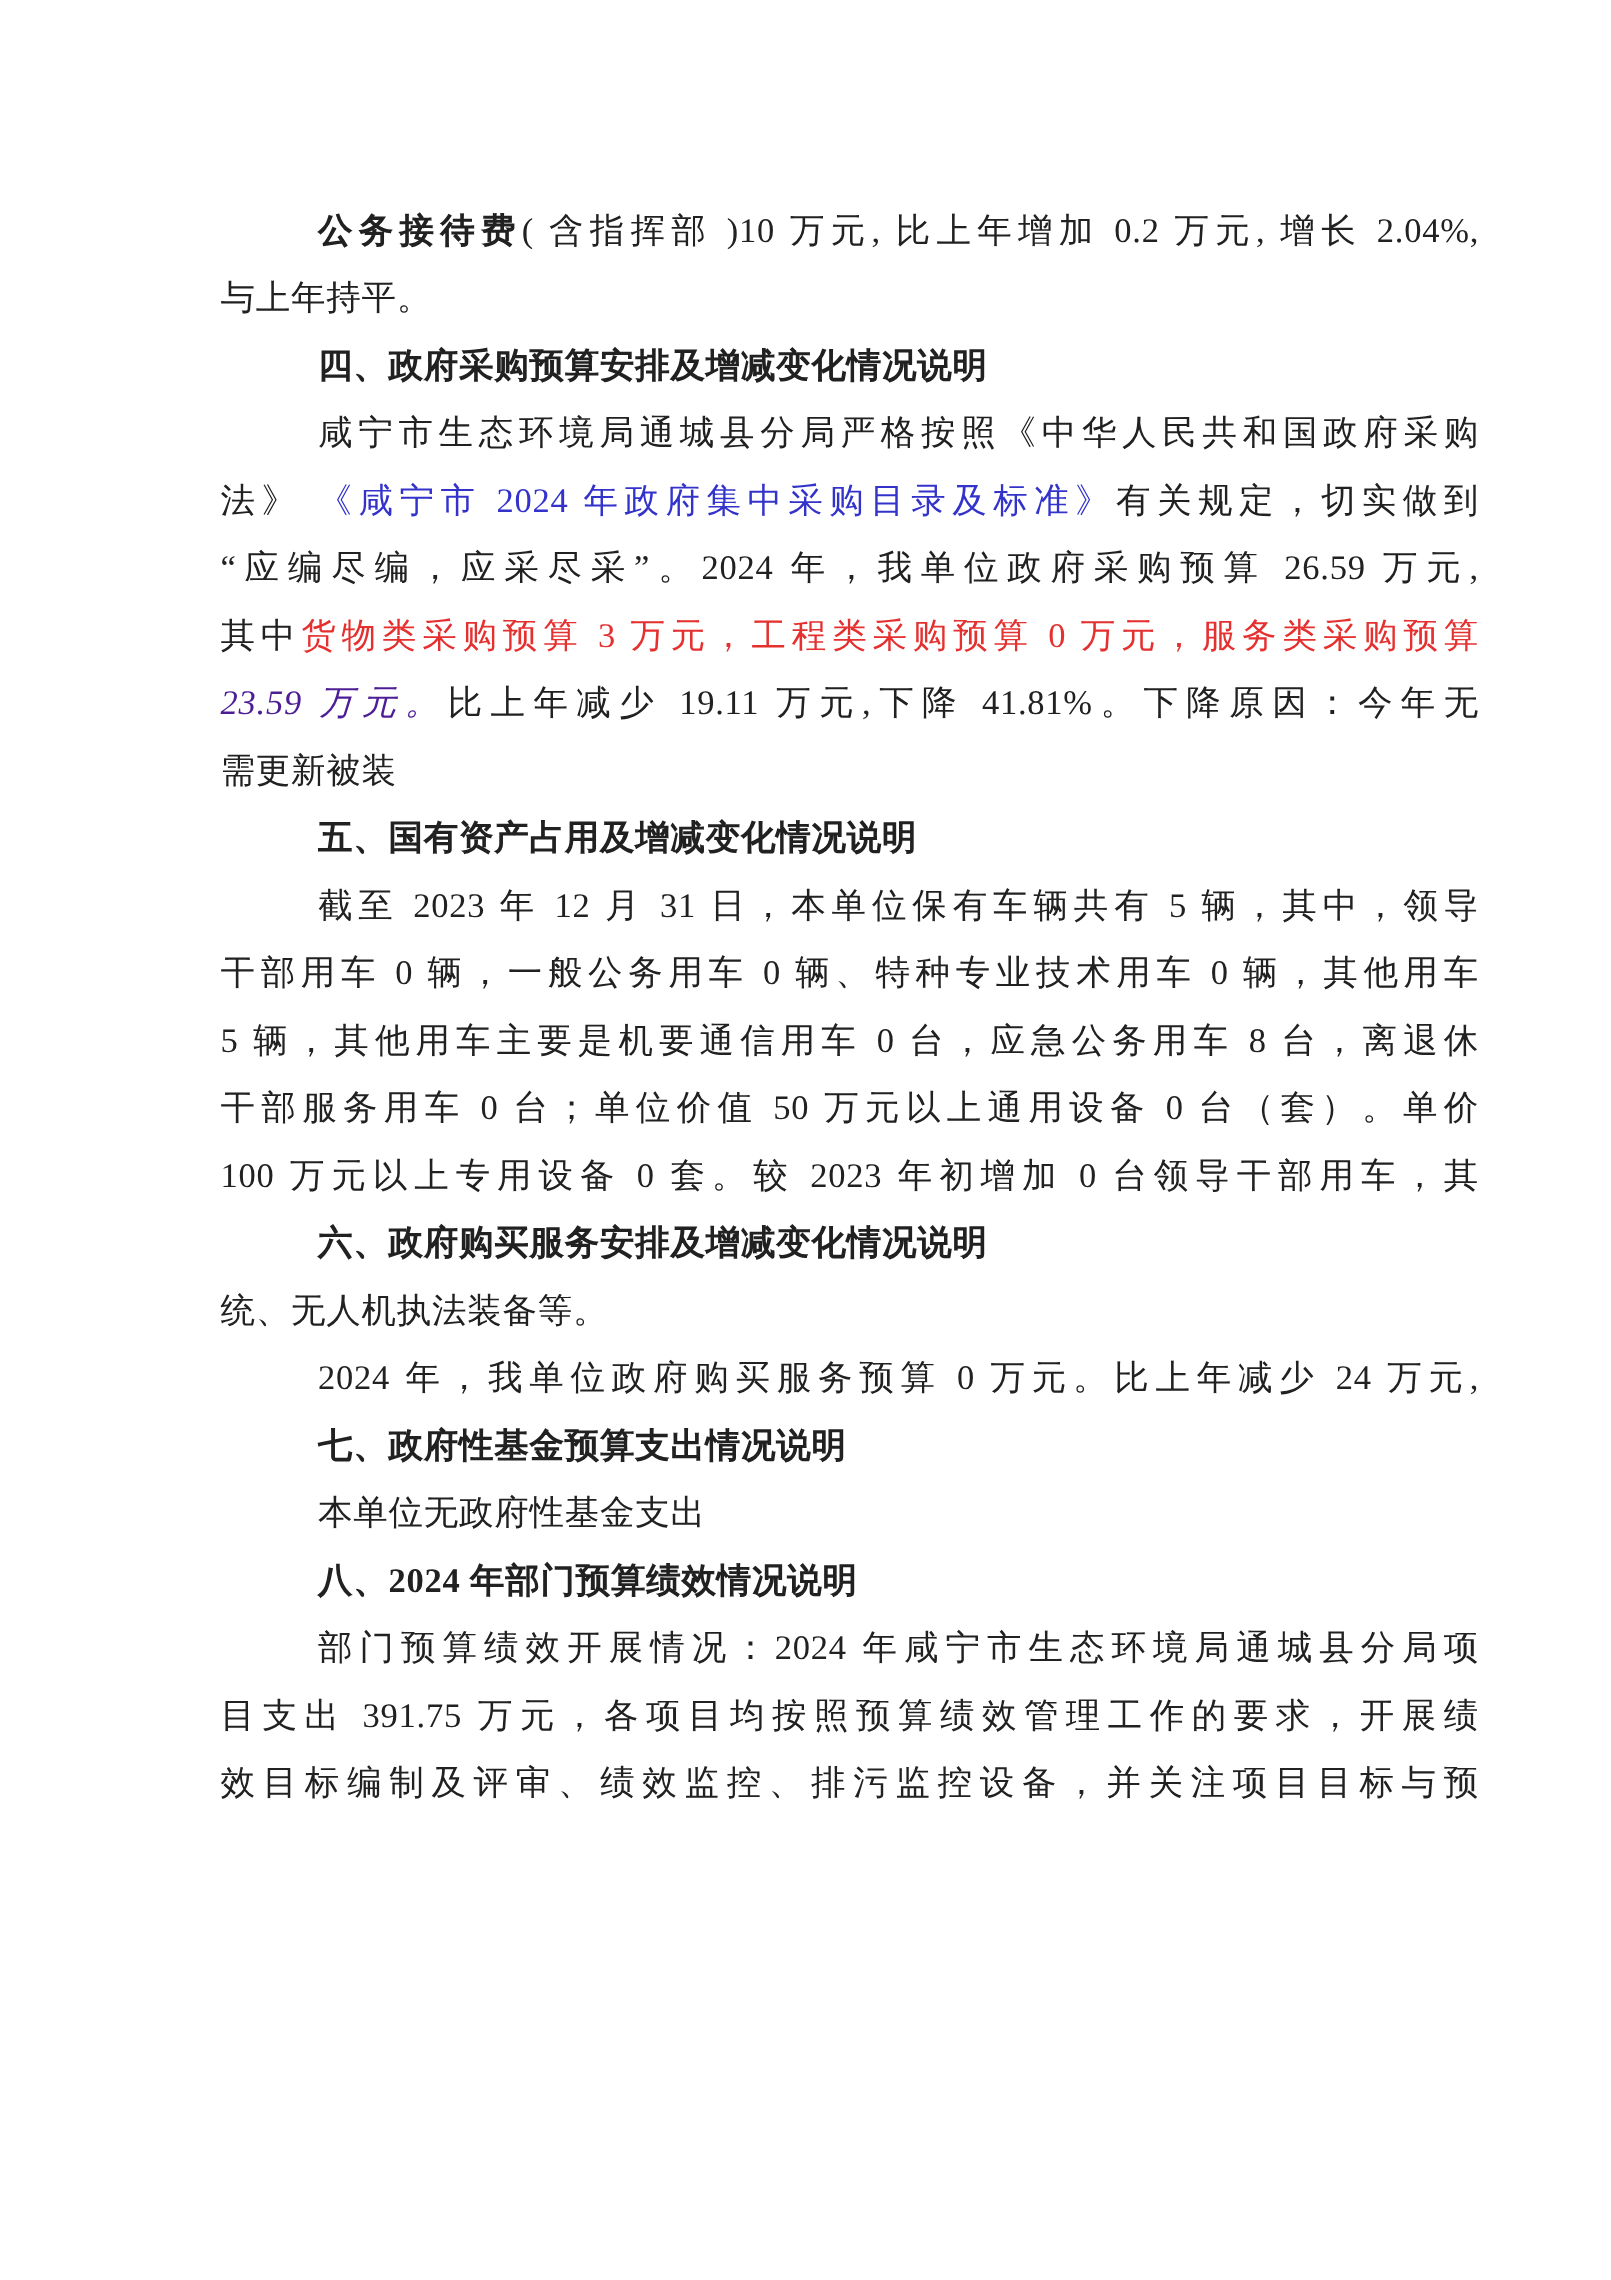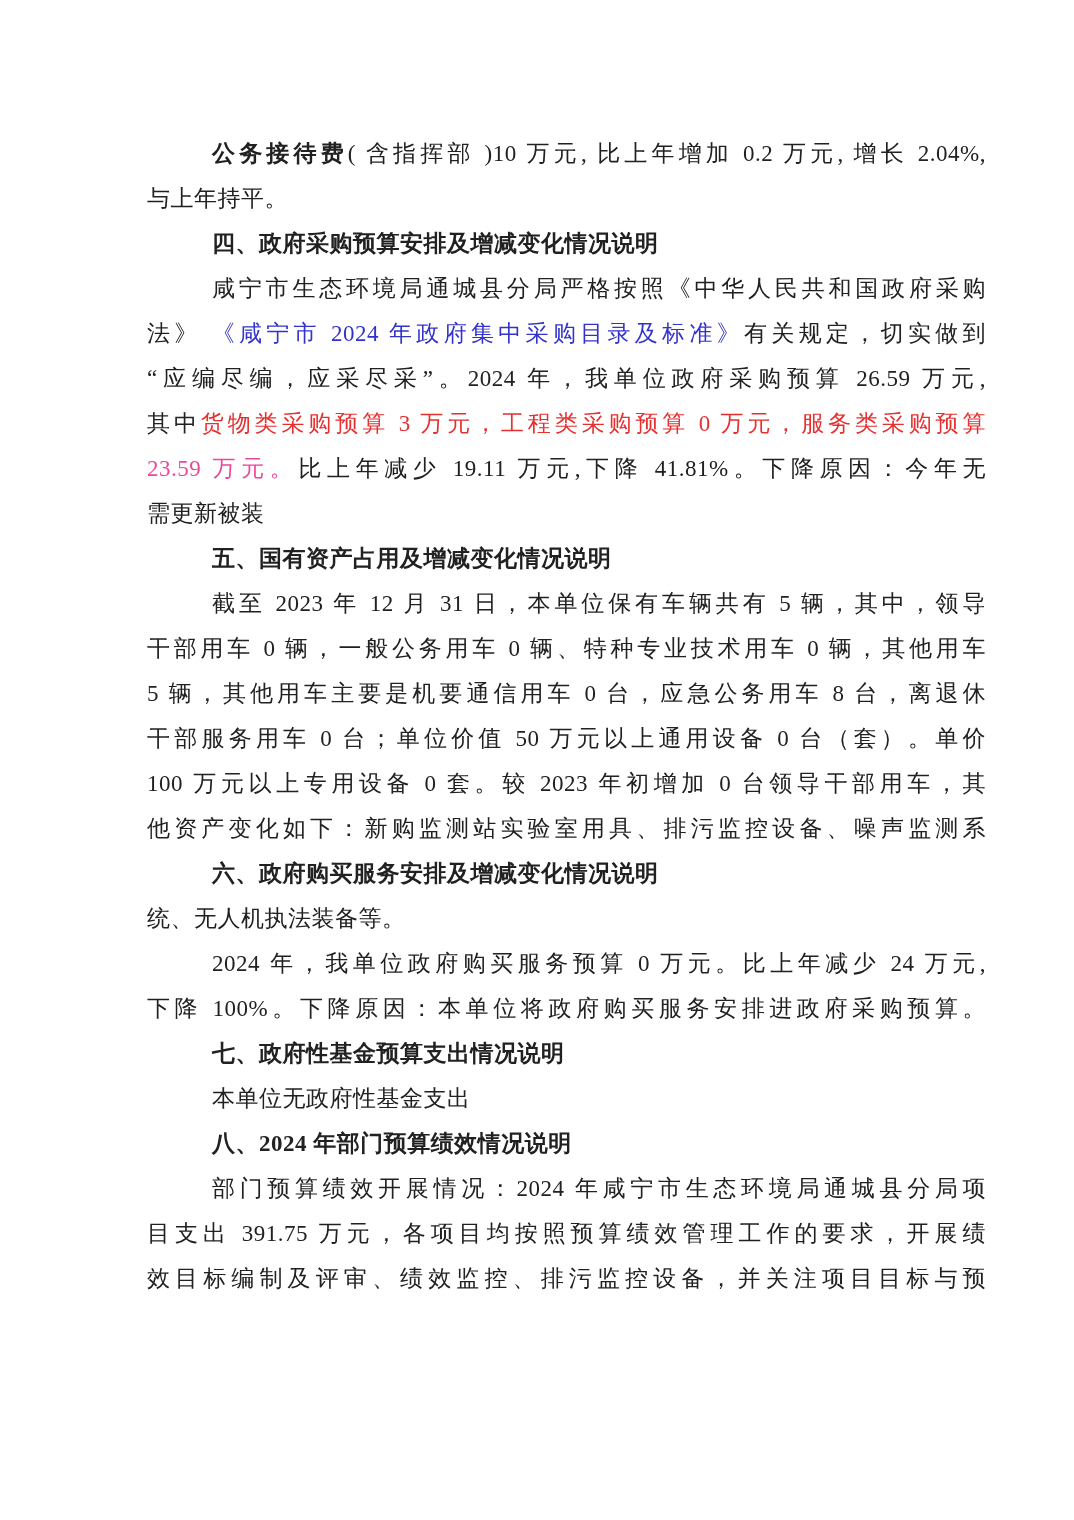--- a/index.html
+++ b/index.html
@@ -39,33 +39,31 @@
 
 <div class="page">
   <div>
       <div class="line indent justify"><span class="seg bold">公务接待费</span><span class="seg">( 含指挥部 )10 万元, 比上年增加 0.2 万元, 增长 2.04%,</span></div>
       <div class="line"><span class="seg">与上年持平。</span></div>
       <div class="line indent heading"><span class="seg">四、政府采购预算安排及增减变化情况说明</span></div>
       <div class="line indent justify"><span class="seg">咸宁市生态环境局通城县分局严格按照《中华人民共和国政府采购</span></div>
       <div class="line justify"><span class="seg">法》 </span><span class="seg link" style="color: rgb(51, 51, 204);">《咸宁市 2024 年政府集中采购目录及标准》</span><span class="seg">有关规定，切实做到</span></div>
       <div class="line justify"><span class="seg">“应编尽编，应采尽采”。2024 年，我单位政府采购预算 26.59 万元,</span></div>
       <div class="line justify"><span class="seg">其中</span><span class="seg" style="color: rgb(229, 48, 48);">货物类采购预算 3 万元，工程类采购预算 0 万元，服务类采购预算</span></div>
-      <div class="line justify"><span class="seg" style="color: #ec4899;">23.59 万元。</span><span class="seg">比上年减少 19.11 万元,下降 41.81%。下降原因：今年无</span></div>
+      <div class="line justify"><span class="seg" style="color: #4c1d95; font-style: italic;">23.59 万元。</span><span class="seg">比上年减少 19.11 万元,下降 41.81%。下降原因：今年无</span></div>
       <div class="line"><span class="seg">需更新被装</span></div>
       <div class="line indent heading"><span class="seg">五、国有资产占用及增减变化情况说明</span></div>
       <div class="line indent justify"><span class="seg">截至 2023 年 12 月 31 日，本单位保有车辆共有 5 辆，其中，领导</span></div>
       <div class="line justify"><span class="seg">干部用车 0 辆，一般公务用车 0 辆、特种专业技术用车 0 辆，其他用车</span></div>
       <div class="line justify"><span class="seg">5 辆，其他用车主要是机要通信用车 0 台，应急公务用车 8 台，离退休</span></div>
       <div class="line justify"><span class="seg">干部服务用车 0 台；单位价值 50 万元以上通用设备 0 台（套）。单价</span></div>
       <div class="line justify"><span class="seg">100 万元以上专用设备 0 套。较 2023 年初增加 0 台领导干部用车，其</span></div>
-      <div class="line justify"><span class="seg">他资产变化如下：新购监测站实验室用具、排污监控设备、噪声监测系</span></div>
       <div class="line indent heading"><span class="seg">六、政府购买服务安排及增减变化情况说明</span></div>
       <div class="line"><span class="seg">统、无人机执法装备等。</span></div>
       <div class="line indent justify"><span class="seg">2024 年，我单位政府购买服务预算 0 万元。比上年减少 24 万元,</span></div>
-      <div class="line justify"><span class="seg">下降 100%。下降原因：本单位将政府购买服务安排进政府采购预算。</span></div>
       <div class="line indent heading"><span class="seg">七、政府性基金预算支出情况说明</span></div>
       <div class="line indent"><span class="seg">本单位无政府性基金支出</span></div>
       <div class="line indent heading"><span class="seg">八、2024 年部门预算绩效情况说明</span></div>
       <div class="line indent justify"><span class="seg">部门预算绩效开展情况：2024 年咸宁市生态环境局通城县分局项</span></div>
       <div class="line justify"><span class="seg">目支出 391.75 万元，各项目均按照预算绩效管理工作的要求，开展绩</span></div>
       <div class="line justify"><span class="seg">效目标编制及评审、绩效监控、排污监控设备，并关注项目目标与预</span></div>
     </div>
 </div>
 
 </body></html>

